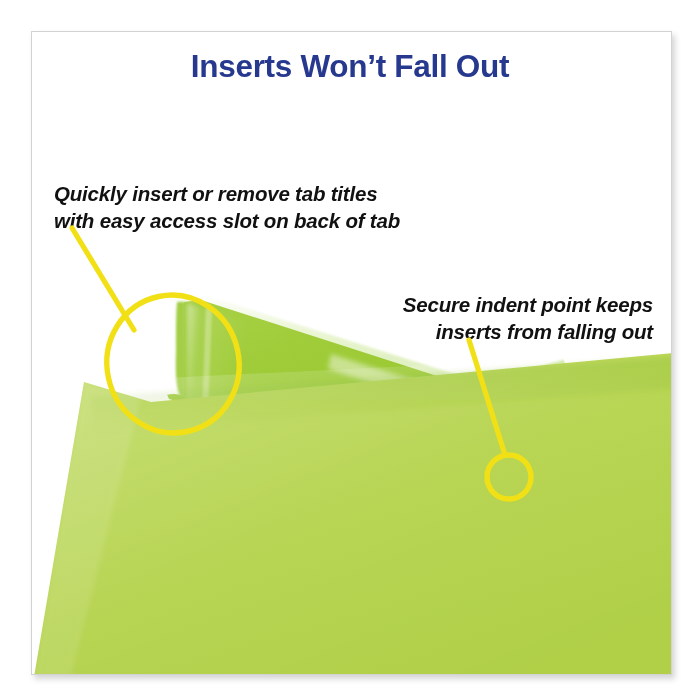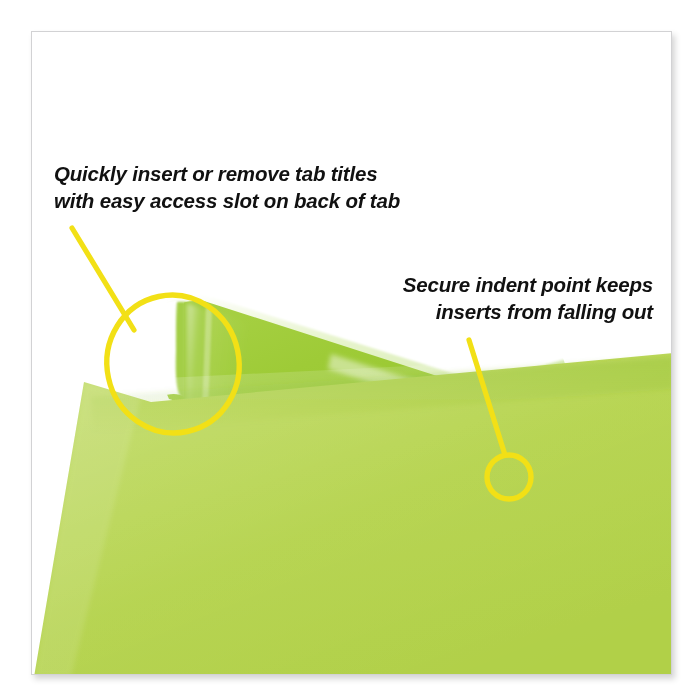--- a/index.html
+++ b/index.html
@@ -63,20 +63,21 @@
   .caption {
     position: absolute;
     font-family: "Liberation Sans", sans-serif;
     font-weight: bold;
     font-style: italic;
     font-size: 20.5px;
     line-height: 27px;
     color: #111111;
     white-space: pre-line;
     letter-spacing: -0.2px;
+    margin-top: 20px;
   }
   #caption-left {
     left: 54px;
     top: 160px;
     text-align: left;
   }
   #caption-right {
     right: 47px;
     top: 271px;
     text-align: right;
@@ -247,20 +248,21 @@
 
           <path d="M 83 381 L 140 396 L 70 676 L 33 676 Z" fill="#ffffff" opacity="0.10" filter="url(#fSoft2)"></path>
         </g>
 
         <path d="M 556 404 L 672 348 L 672 330 L 548 392 Z" fill="#ffffff" opacity="0"></path>
 
       </g>
     </svg>
   </div>
 
+  <div id="headline">Inserts Won’t Fall Out</div>
 
   <div id="caption-left" class="caption">Quickly insert or remove tab titles
 with easy access slot on back of tab</div>
 
   <div id="caption-right" class="caption">Secure indent point keeps
 inserts from falling out</div>
 
   <svg id="annotation-svg" viewBox="0 0 700 700">
 
     <g>

